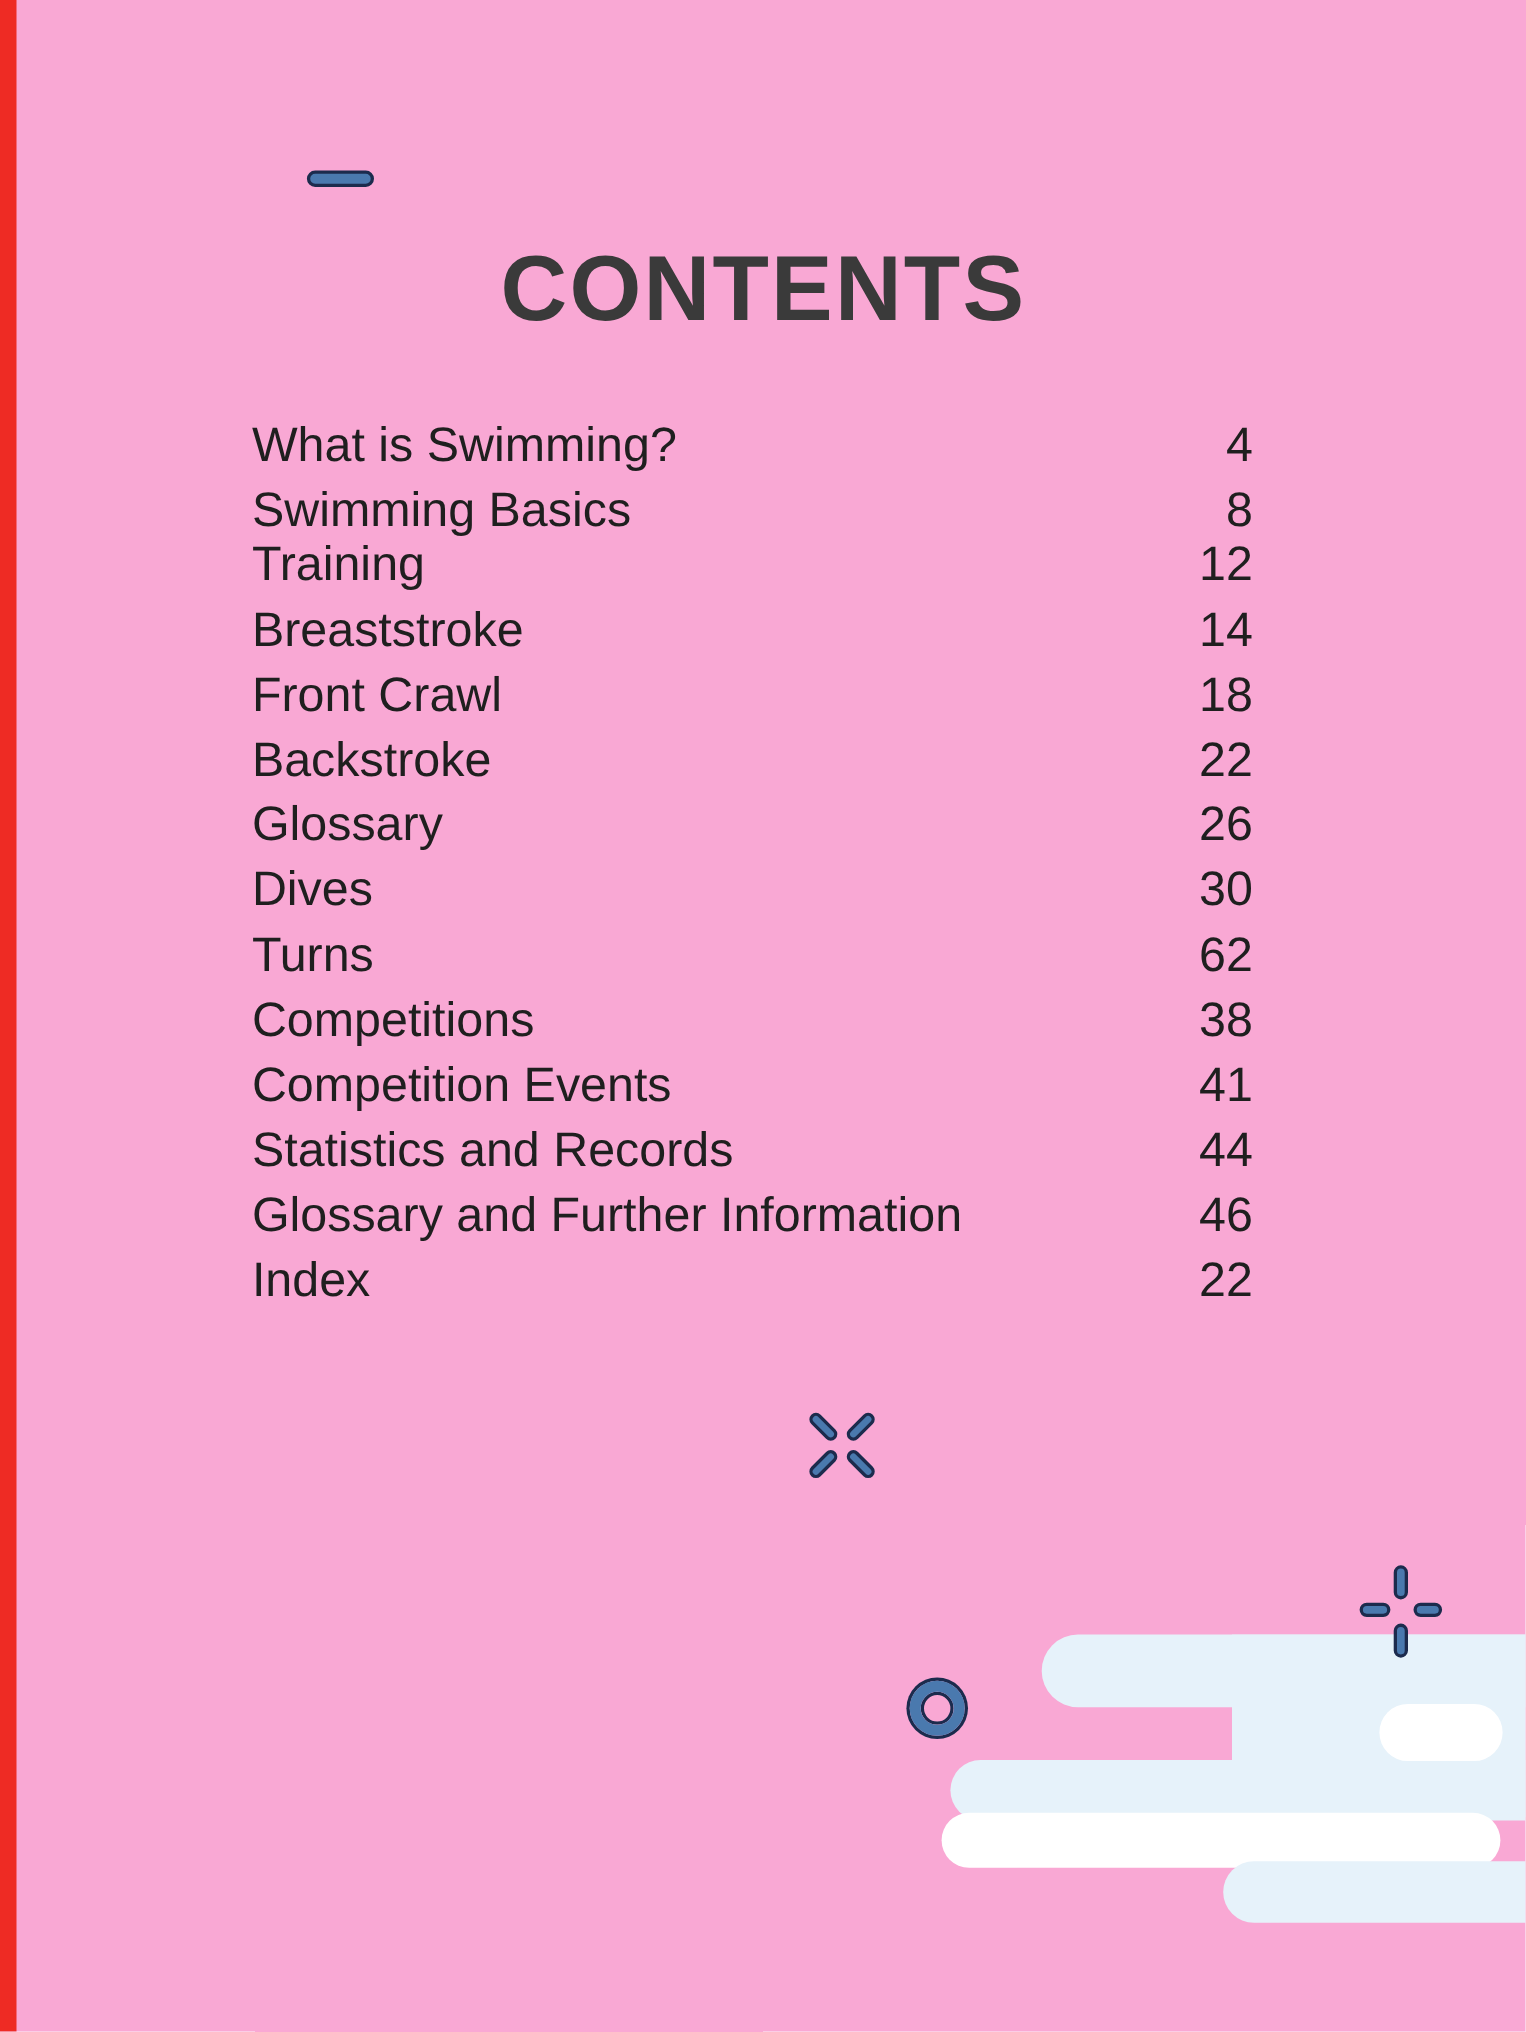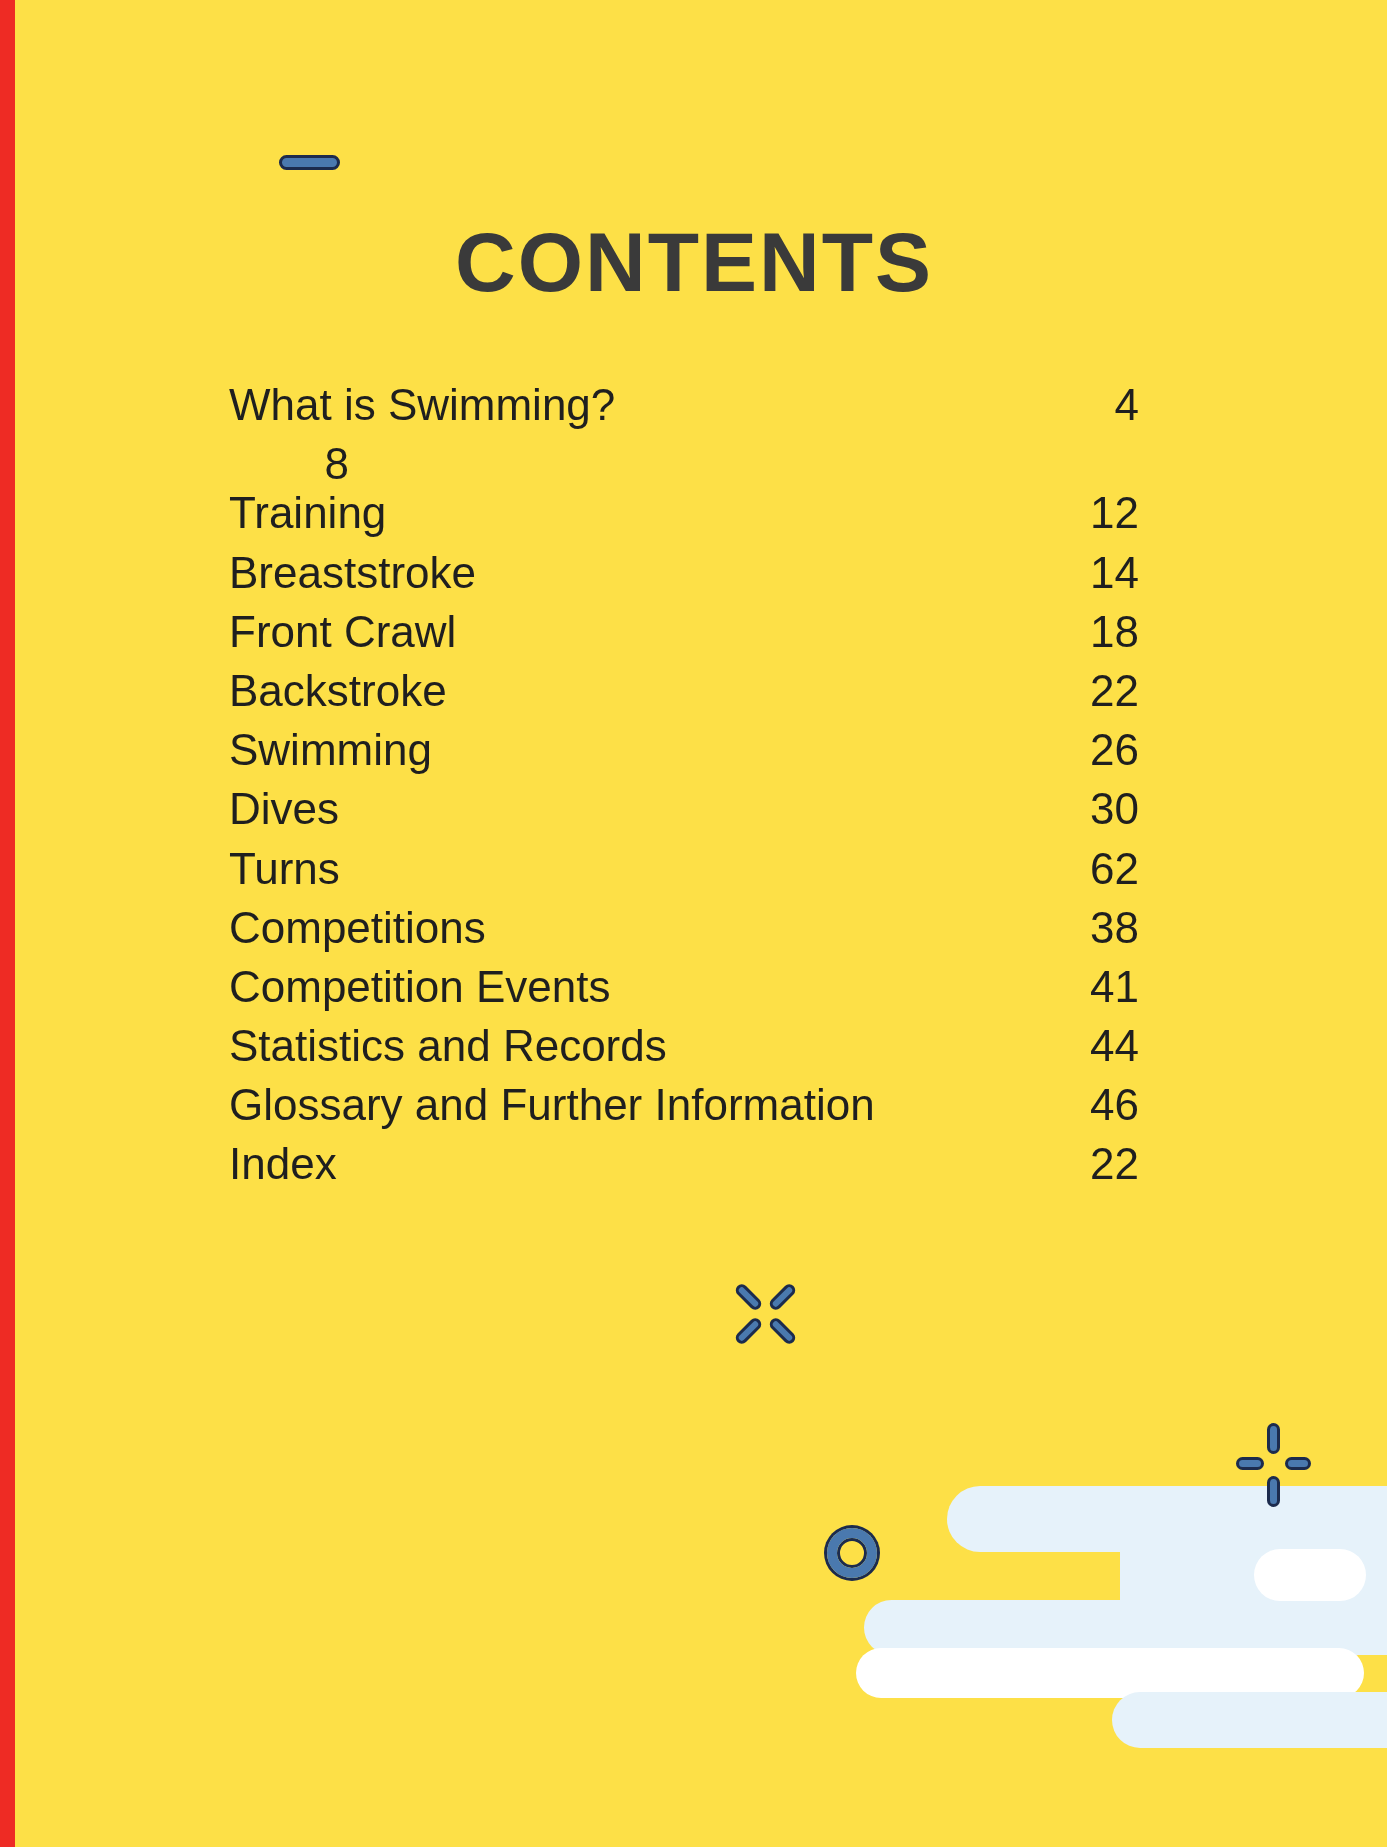--- a/index.html
+++ b/index.html
@@ -1,19 +1,19 @@
 <!DOCTYPE html>
 <html><head>
 <meta charset="utf-8">
 <style>
   html,body{margin:0;padding:0;background:#ffffff;}
   .page{
     position:relative;
     width:1387px;height:1847px;
-    background:#fde047;
+    background:#f9a8d4;
     overflow:hidden;
     font-family:"Liberation Sans", sans-serif;
   }
   
   .red-strip{
     position:absolute;left:0;top:0;width:15px;height:1847px;
     background:#ee2b24;z-index:3;
   }
   
   .cloud{position:absolute;background:#e6f2fa;z-index:0;}
@@ -83,40 +83,41 @@
   <div class="cap dash"></div>
 
   <h1 class="title">CONTENTS</h1>
 
   <div class="toc" id="toc">
       <div class="row">
         <span class="lbl">What is Swimming?</span>
         <span class="num">4</span>
       </div>
       <div class="row">
+        <span class="lbl">Swimming Basics</span>
         <span class="num">8</span>
       </div>
       <div class="row">
         <span class="lbl">Training</span>
         <span class="num">12</span>
       </div>
       <div class="row">
         <span class="lbl">Breaststroke</span>
         <span class="num">14</span>
       </div>
       <div class="row">
         <span class="lbl">Front Crawl</span>
         <span class="num">18</span>
       </div>
       <div class="row">
         <span class="lbl">Backstroke</span>
         <span class="num">22</span>
       </div>
       <div class="row">
-        <span class="lbl">Swimming</span>
+        <span class="lbl">Glossary</span>
         <span class="num">26</span>
       </div>
       <div class="row">
         <span class="lbl">Dives</span>
         <span class="num">30</span>
       </div>
       <div class="row">
         <span class="lbl">Turns</span>
         <span class="num">62</span>
       </div>

